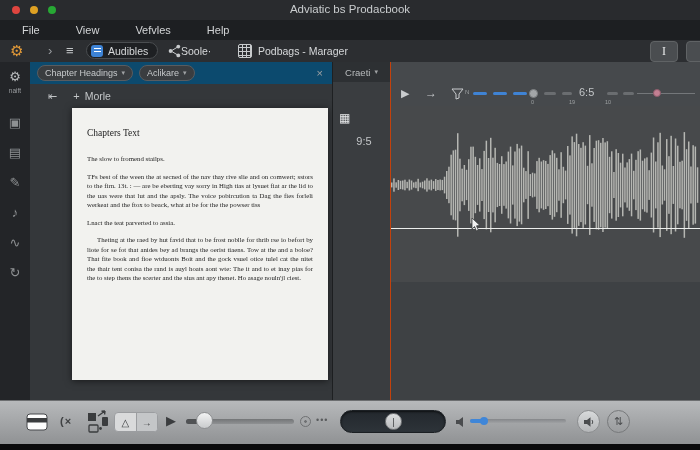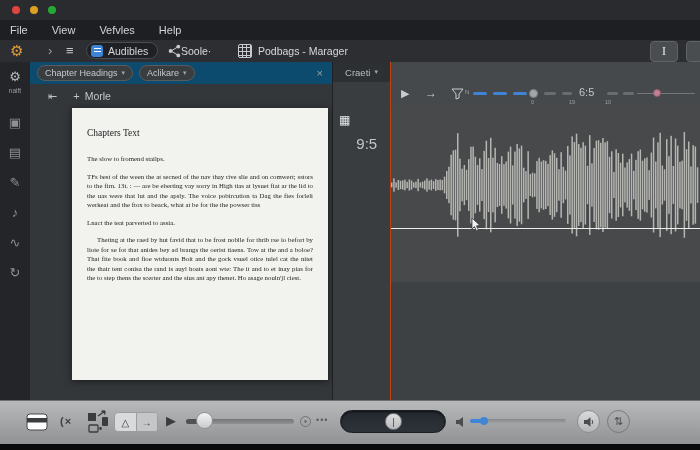--- a/index.html
+++ b/index.html
@@ -11,21 +11,21 @@
             border-bottom:1px solid #17181a;}
   .tl{position:absolute;top:6px;width:8px;height:8px;border-radius:50%;}
   .tl.red{left:12px;background:#df453f;}
   .tl.yellow{left:30px;background:#dea123;}
   .tl.green{left:48px;background:#27a834;}
   .win-title{position:absolute;left:0;right:0;top:3px;text-align:center;font-size:11.5px;
              color:#c9ccce;}
   
   .menubar{position:absolute;left:0;top:20px;width:700px;height:20px;background:#1d1f22;
            display:flex;align-items:center;padding-left:10px;box-sizing:border-box;gap:24px;}
-  .menu-item{font-size:11px;color:#d3d5d7;}
+  .menu-item{font-size:11px;color:#d3d5d7;margin-left:12px;}
   
   .toolbar{position:absolute;left:0;top:40px;width:700px;height:22px;background:#2c2e31;
            border-bottom:1px solid #1a1b1d;}
   .tb-gear{position:absolute;left:10px;top:2px;font-size:15px;color:#e39a38;}
   .tb-chev{position:absolute;left:48px;top:3px;font-size:13px;color:#9a9da0;}
   .tb-burger{position:absolute;left:66px;top:3px;font-size:13px;color:#c3c6c8;}
   .audibles-btn{position:absolute;left:86px;top:2px;height:17px;border-radius:9px;
                 background:#1e2023;border:1px solid #4a4d50;display:flex;align-items:center;
                 padding:0 9px 0 4px;gap:5px;box-sizing:border-box;}
   .audibles-ic{width:12px;height:12px;border-radius:3px;background:#3d83d6;position:relative;}
@@ -81,21 +81,21 @@
   .doc-p.indent{text-indent:10px;}
   
   .midcol{position:absolute;left:333px;top:0;width:57px;height:338px;background:#3a3d40;
           border-right:3px solid #c2410c;text-align:right;}
   .mc-header{position:absolute;left:0;top:0;right:0;height:20px;background:#2d3033;
              display:flex;align-items:center;justify-content:center;gap:4px;
              font-size:9.5px;color:#b9bcbe;}
   .mc-header .chev{font-size:7px;color:#9fa2a4;}
   .mc-row{position:absolute;left:6px;top:26px;display:flex;align-items:center;gap:6px;}
   .mc-grid{color:#e8eaeb;font-size:12px;}
-  .mc-val{font-size:15px;color:#c3c6c8;margin-top:47px;}
+  .mc-val{font-size:11px;color:#c3c6c8;margin-top:47px;}
   
   .rightpanel{position:absolute;left:391px;top:0;width:309px;height:338px;background:#46494c;}
   .tabbar{position:absolute;left:0;top:0;right:0;height:20px;background:#26282b;
           display:flex;align-items:flex-end;}
   .tab{font-size:10px;color:#aeb1b3;padding:3px 12px 3px 12px;}
   .tab.active{background:#46494c;color:#dfe1e2;border:1px solid #595c5e;border-bottom:none;
               border-radius:5px 5px 0 0;margin-bottom:0;}
   .rp-controls{position:absolute;left:0;top:20px;right:0;height:24px;background:#46494c;}
   .rp-play{position:absolute;left:10px;top:5px;font-size:11px;color:#c9ccce;}
   .rp-arrow{position:absolute;left:34px;top:4px;font-size:12px;color:#c9ccce;}
@@ -155,20 +155,21 @@
 </style>
 </head>
 <body>
 
 <div class="app">
 
   <div class="titlebar">
     <span class="tl red"></span>
     <span class="tl yellow"></span>
     <span class="tl green"></span>
+    <div class="win-title">Adviatic bs Prodacbook</div>
   </div>
 
   <div class="menubar">
     <span class="menu-item">File</span>
     <span class="menu-item">View</span>
     <span class="menu-item">Vefvles</span>
     <span class="menu-item">Help</span>
   </div>
 
   <div class="toolbar">

